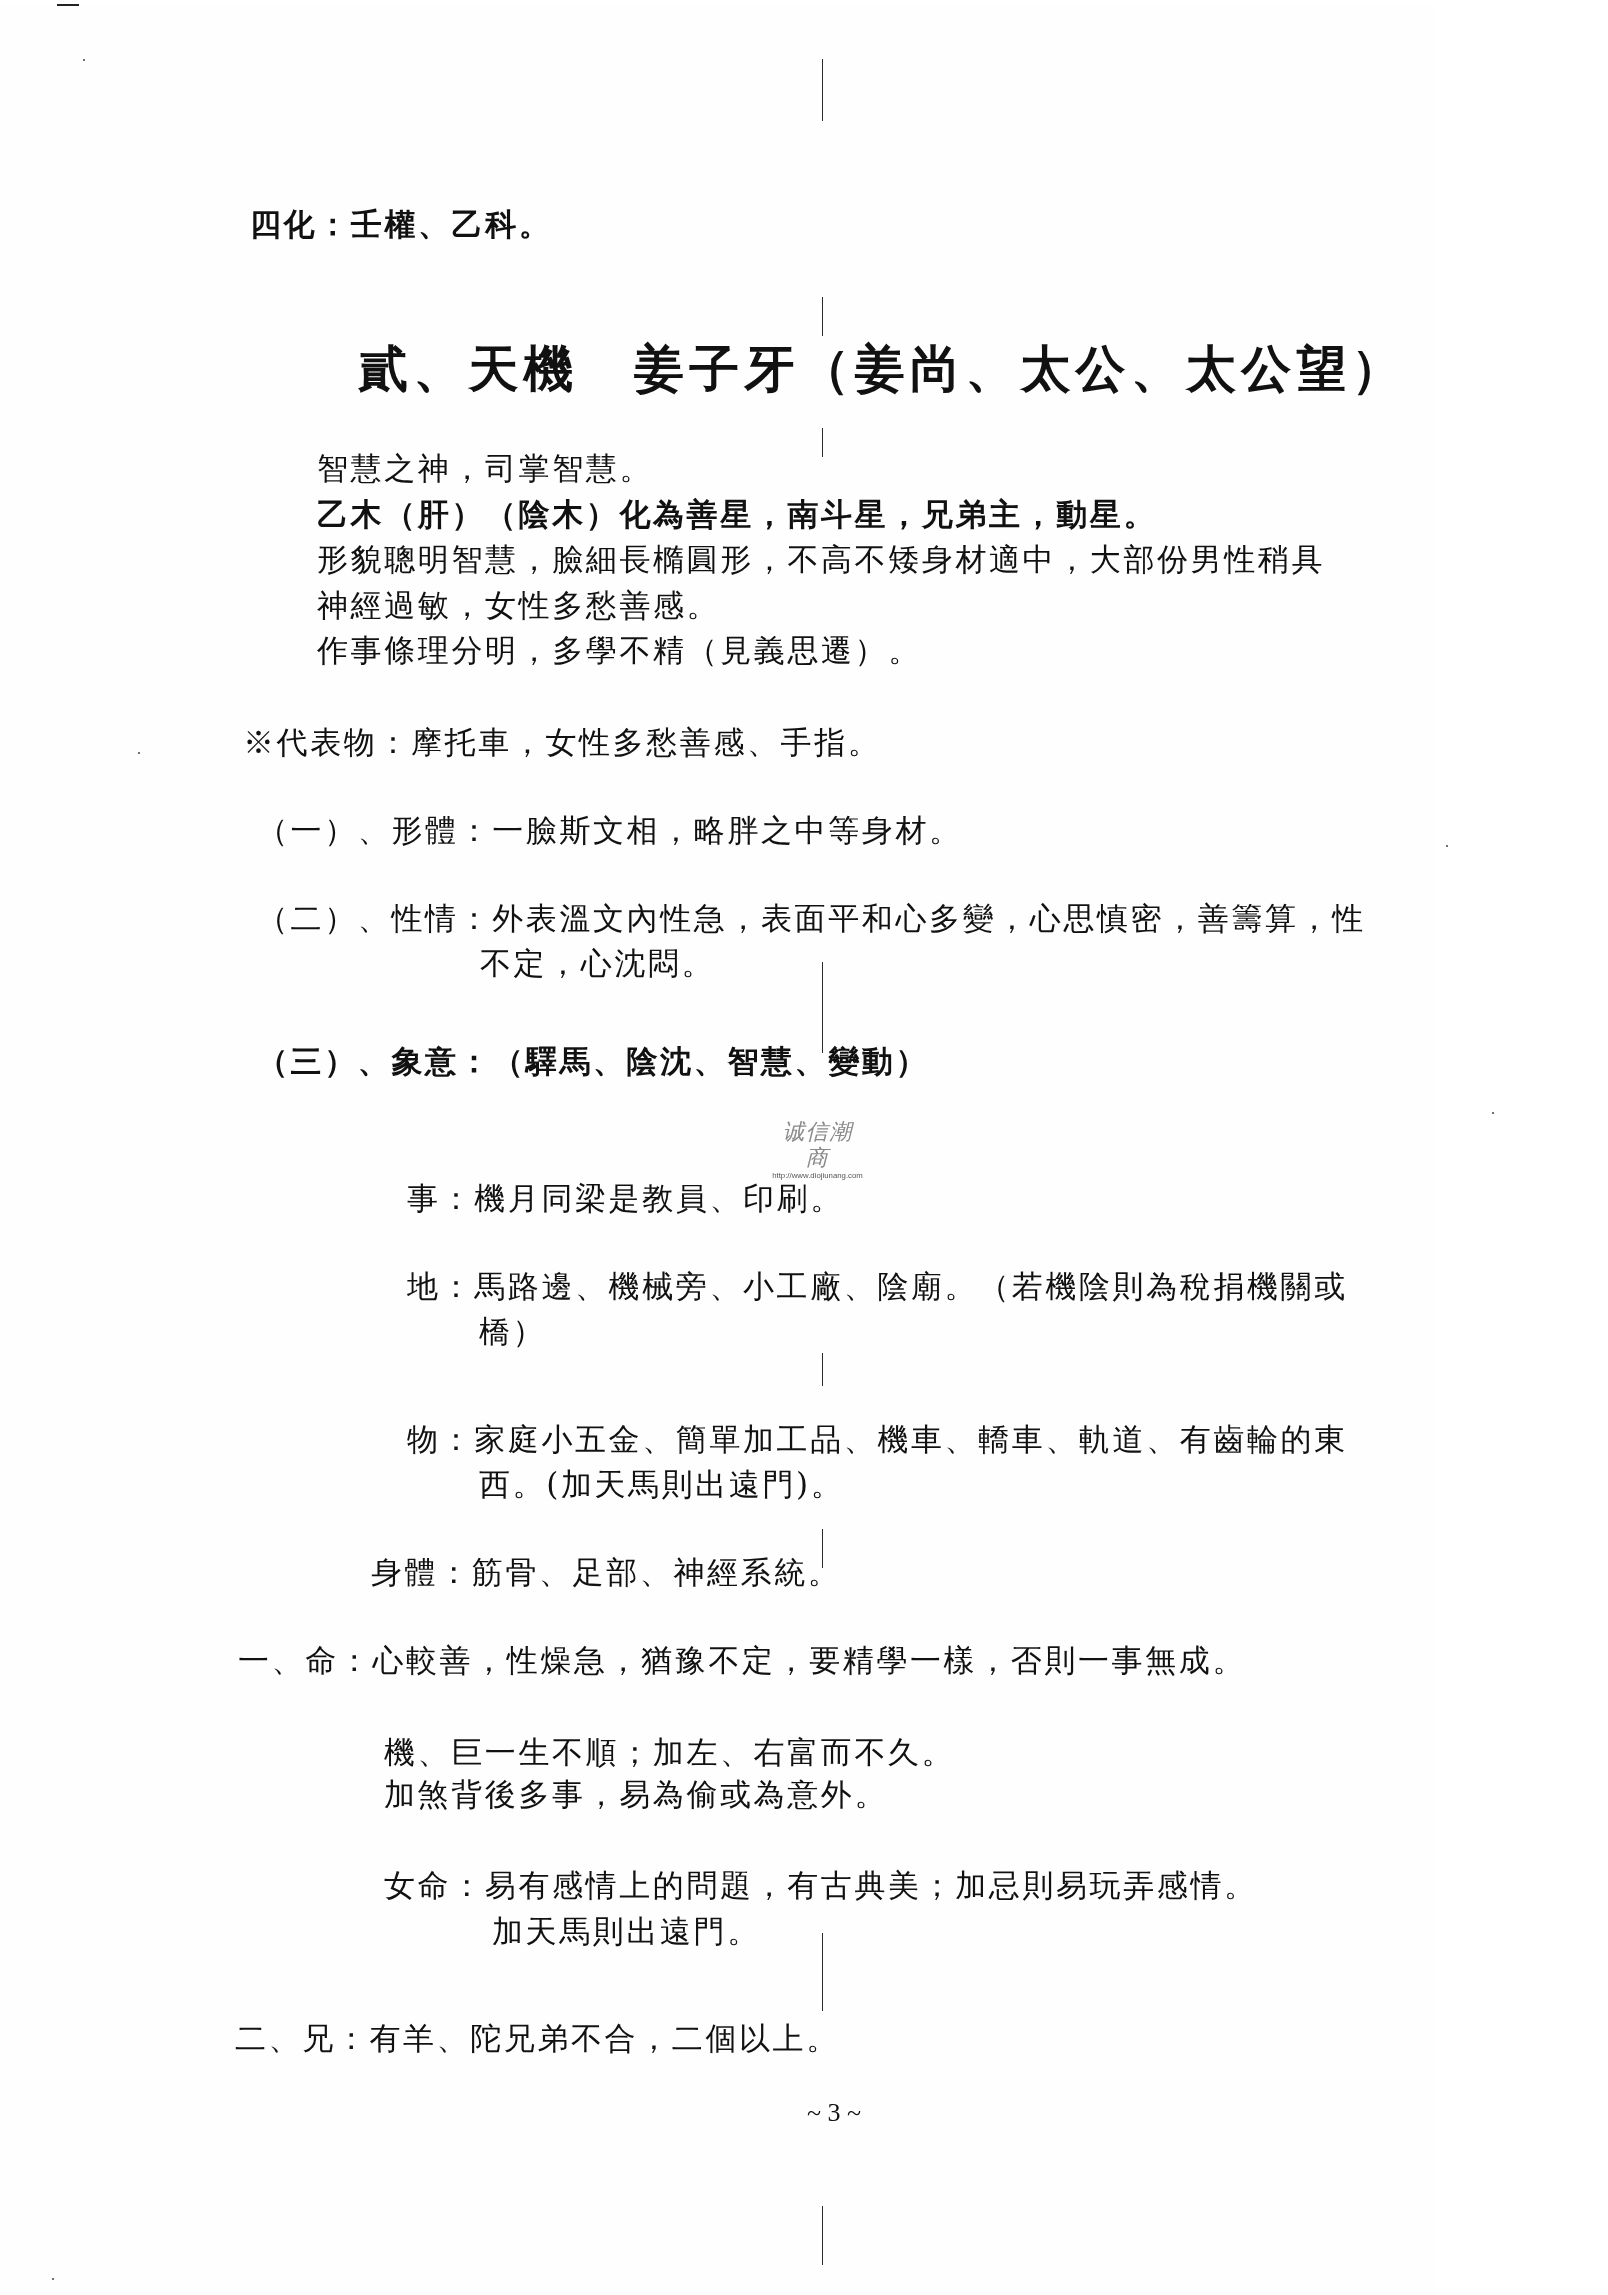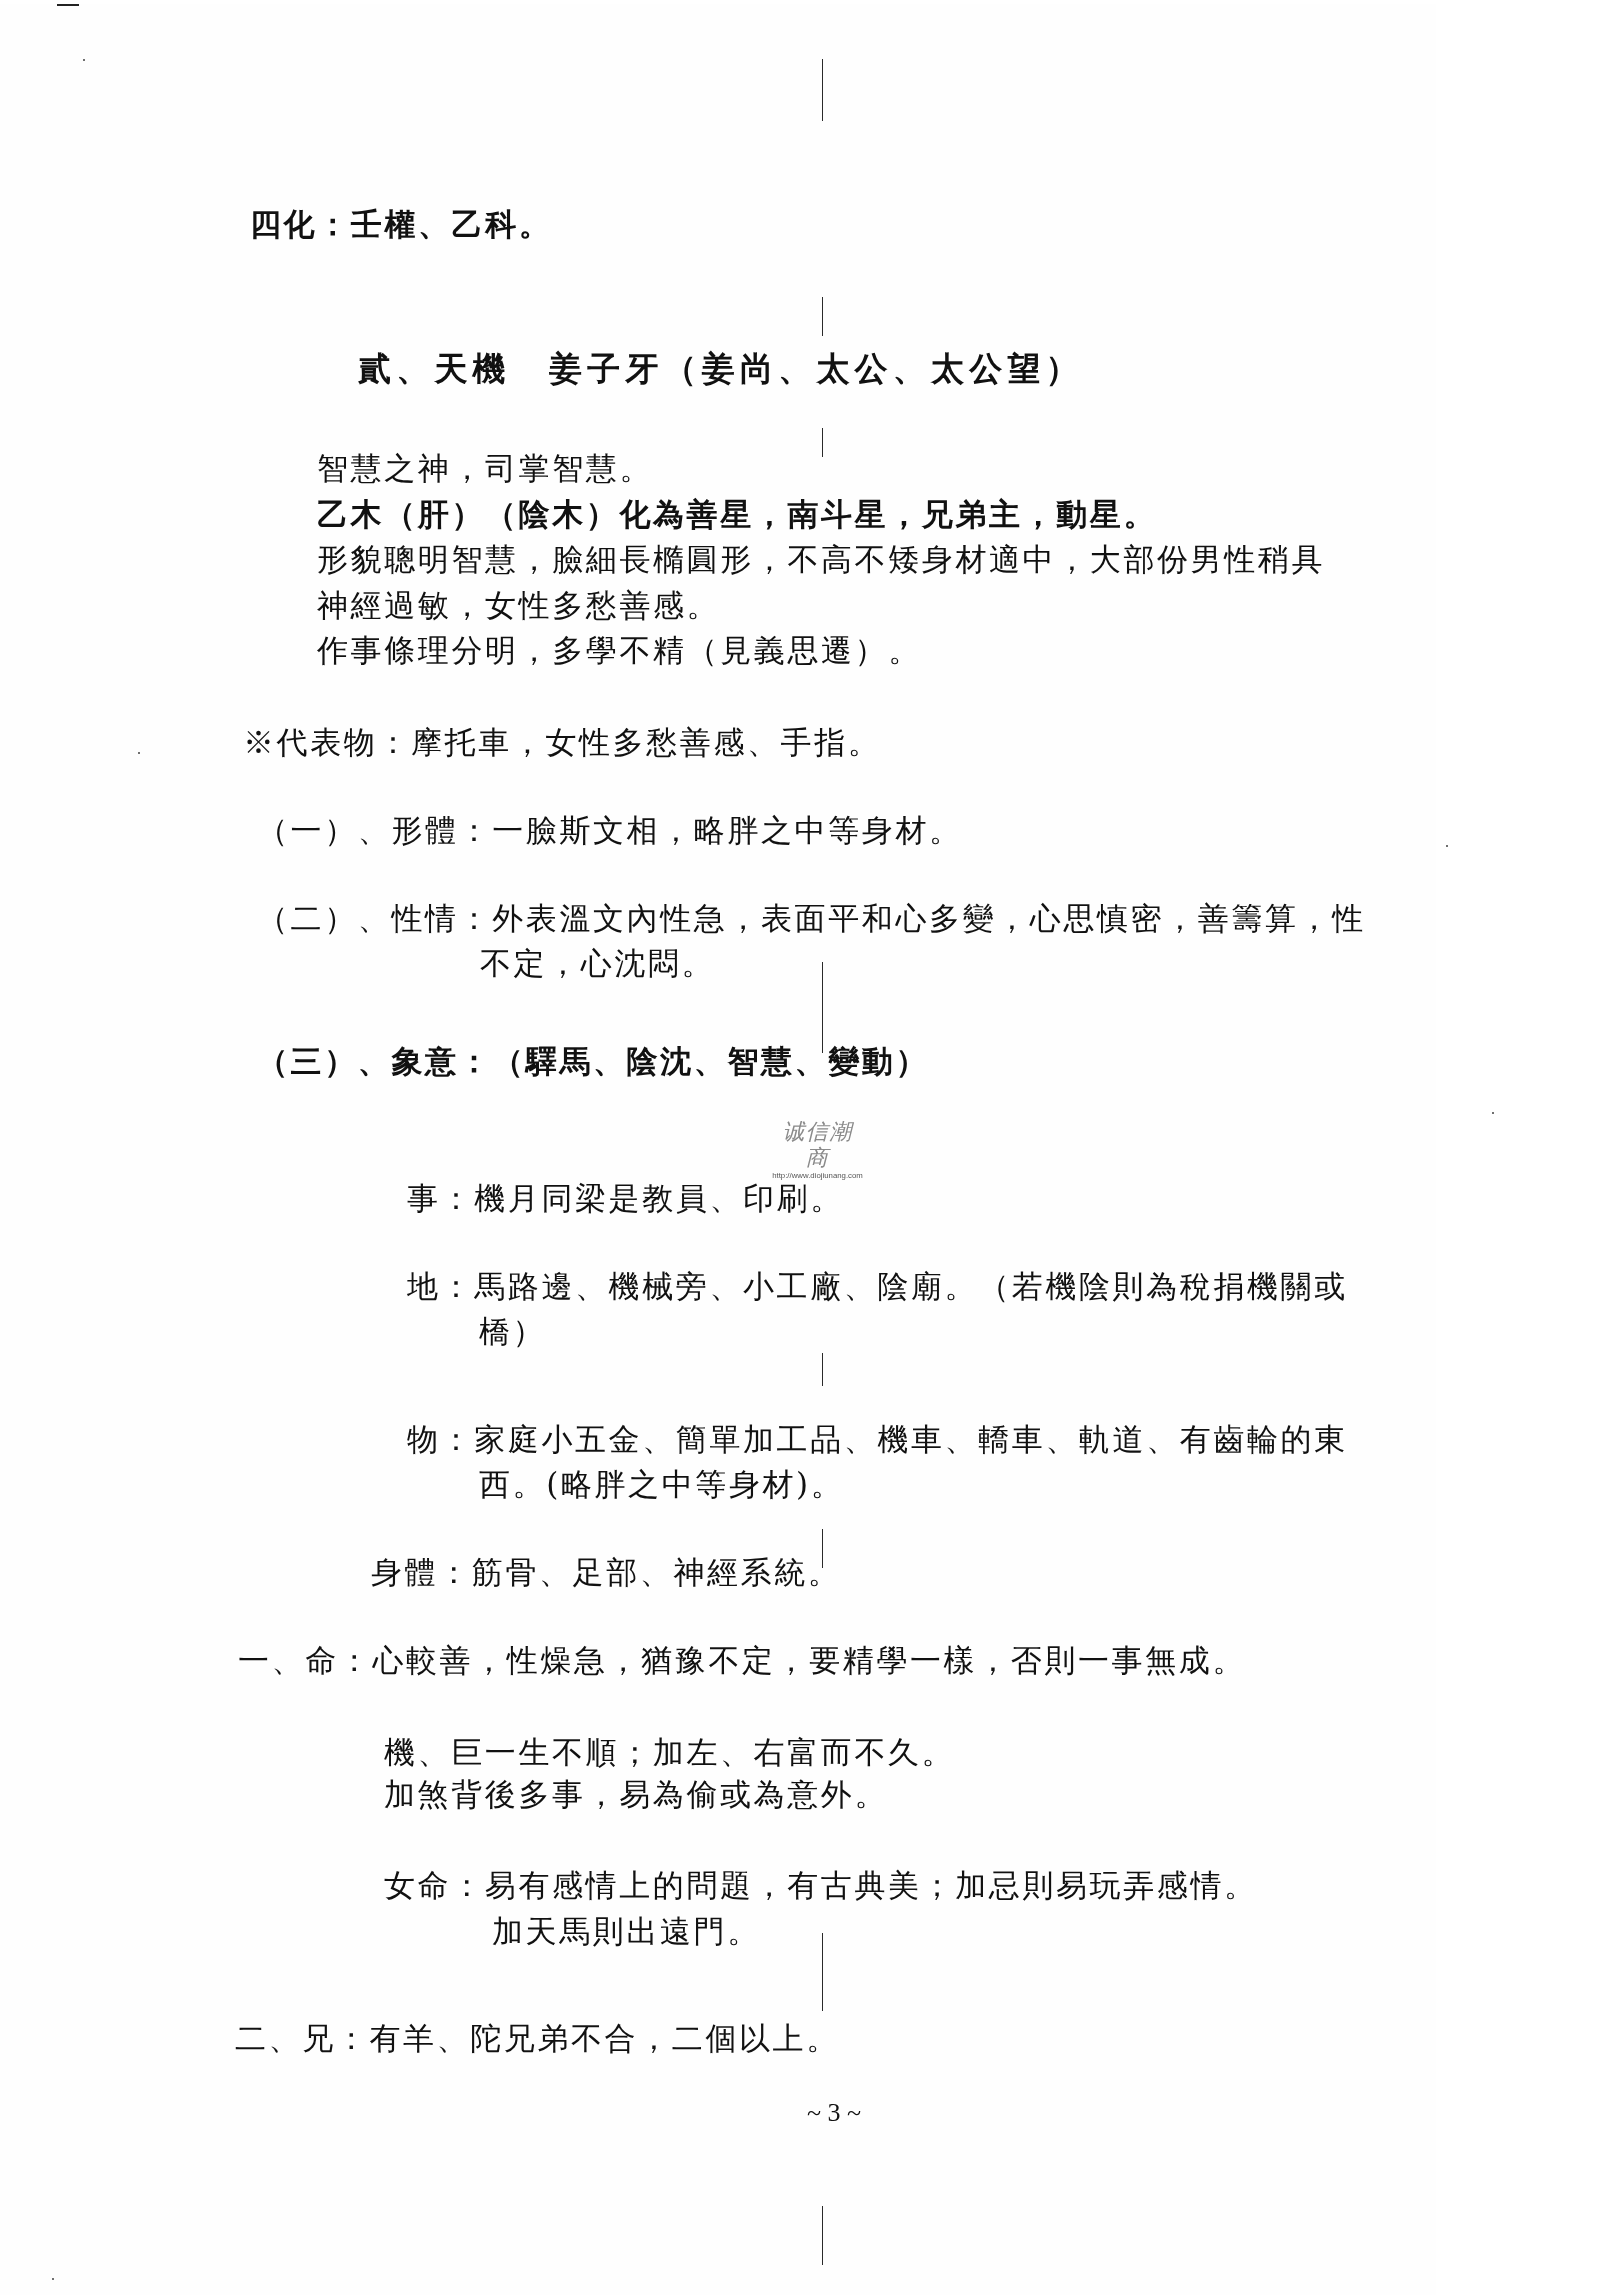--- a/index.html
+++ b/index.html
@@ -4,21 +4,21 @@
 <style>
   html, body { margin: 0; padding: 0; background: #ffffff; }
   body {
     width: 1609px; height: 2295px; position: relative; overflow: hidden;
     font-family: "DejaVu Serif", "Liberation Serif", serif;
     color: #111111;
   }
   .page { position: absolute; left: 0; top: 4px; width: 1436px; height: 2295px; background: #fefefe; }
   .line { position: absolute; white-space: nowrap; font-size: 31px; line-height: 39px; letter-spacing: 2.6px; }
   .bold { font-weight: bold; }
-  .title { font-size: 33px; line-height: 52px; letter-spacing: 5.2px; font-weight: bold; }
+  .title { font-size: 50px; line-height: 52px; letter-spacing: 5.2px; font-weight: bold; }
   .fold { position: absolute; left: 822px; width: 1.3px; background: #2a2a2a; }
   .corner-mark { position: absolute; left: 57px; top: 0; width: 22px; height: 2px; background: #222; }
   .watermark { position: absolute; left: 772px; top: 1115px; width: 91px; text-align: center; color: #8a8a8a; }
   .watermark .wm-title { font-family: "DejaVu Serif", serif; font-size: 22px; line-height: 26px; letter-spacing: 1.3px; font-style: italic; }
   .watermark .wm-url { font-family: "Liberation Sans", sans-serif; font-size: 7.8px; line-height: 9px; color: #555; }
   .page-number { position: absolute; left: 807px; top: 2093px; font-size: 26px; line-height: 31px; font-family: "Liberation Serif", serif; }
   .speck { position: absolute; width: 2px; height: 2px; background: #555; border-radius: 0.7px; }
 </style>
 </head>
 <body>
@@ -59,21 +59,21 @@
     <div class="wm-title">诚信潮商</div>
     <div class="wm-url">http://www.diojiunang.com</div>
   </div>
 
   <div class="line" style="left:407px;top:1175px;">事：機月同梁是教員、印刷。</div>
 
   <div class="line" style="left:407px;top:1263px;">地：馬路邊、機械旁、小工廠、陰廟。（若機陰則為稅捐機關或</div>
   <div class="line" style="left:479px;top:1308px;">橋）</div>
 
   <div class="line" style="left:407px;top:1416px;">物：家庭小五金、簡單加工品、機車、轎車、軌道、有齒輪的東</div>
-  <div class="line" style="left:479px;top:1461px;">西。(略胖之中等身材)。</div>
+  <div class="line" style="left:479px;top:1461px;">西。(加天馬則出遠門)。</div>
 
   <div class="line" style="left:371px;top:1549px;">身體：筋骨、足部、神經系統。</div>
 
   <div class="line" style="left:238px;top:1637px;">一、命：心較善，性燥急，猶豫不定，要精學一樣，否則一事無成。</div>
   <div class="line" style="left:384px;top:1729px;">機、巨一生不順；加左、右富而不久。</div>
   <div class="line" style="left:384px;top:1771px;">加煞背後多事，易為偷或為意外。</div>
 
   <div class="line" style="left:384px;top:1862px;">女命：易有感情上的問題，有古典美；加忌則易玩弄感情。</div>
   <div class="line" style="left:492px;top:1908px;">加天馬則出遠門。</div>
 

